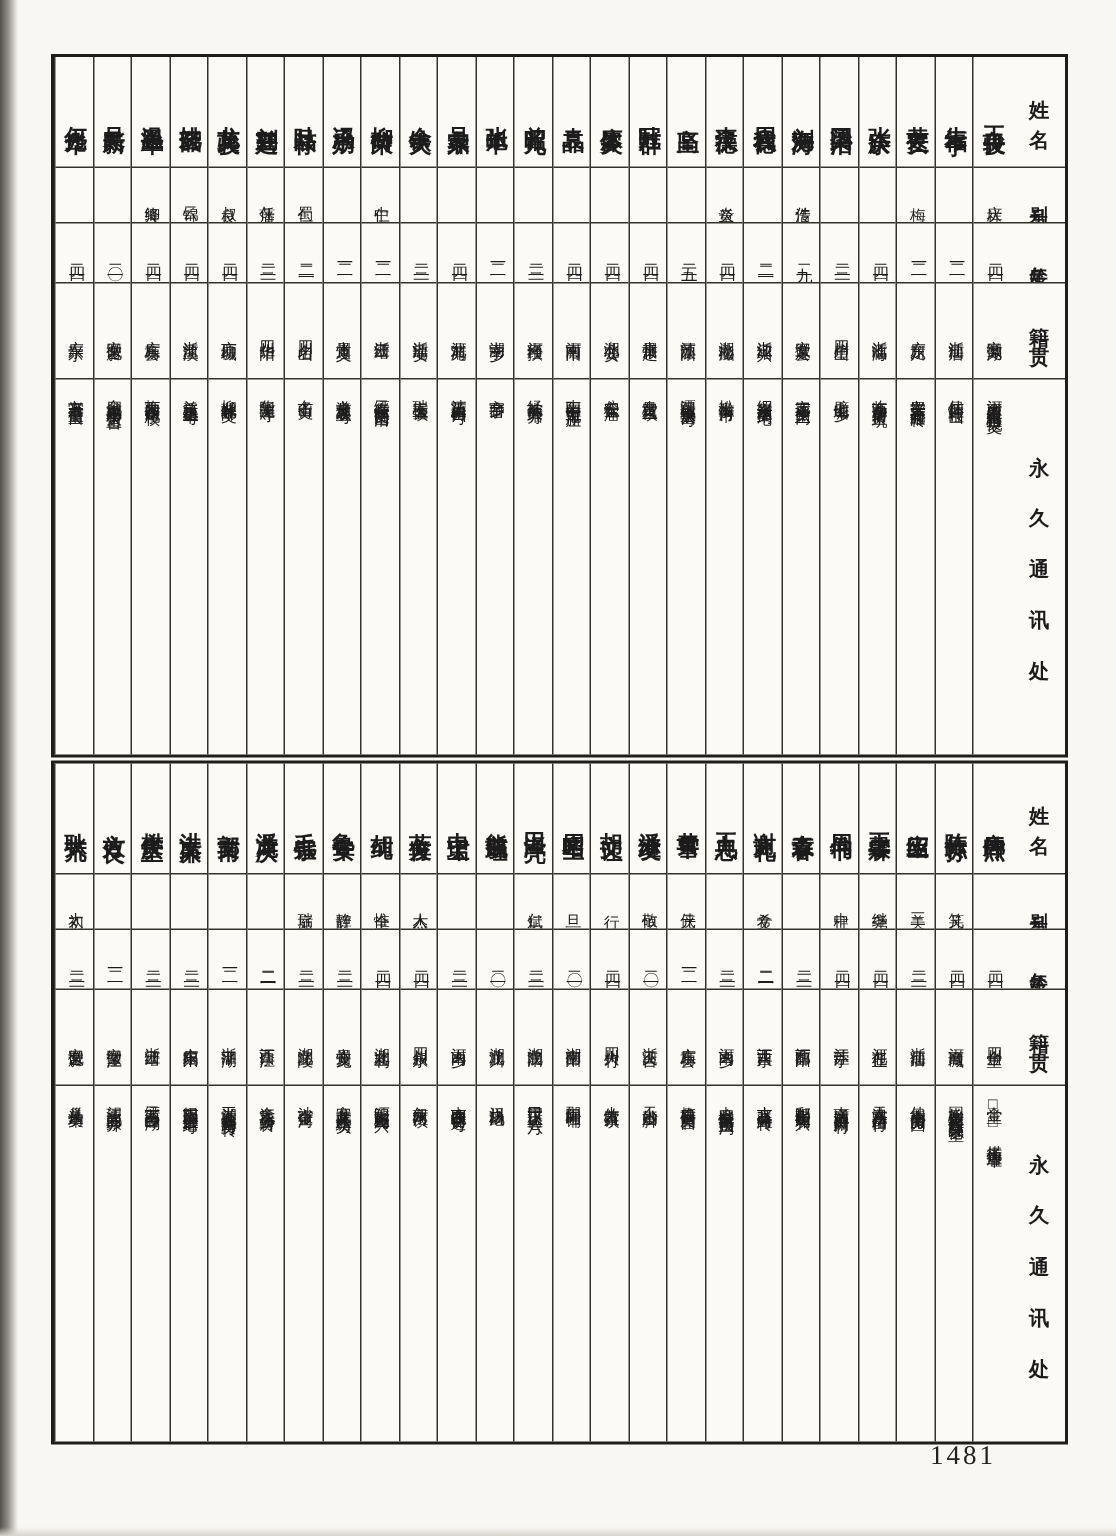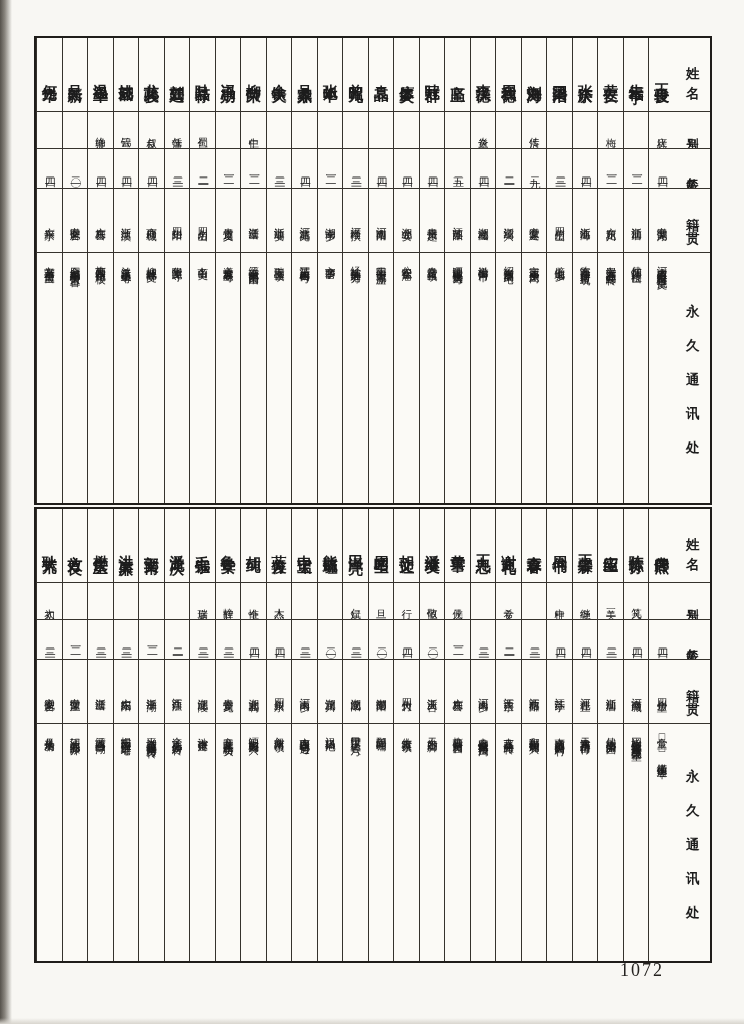--- a/index.html
+++ b/index.html
@@ -423,15 +423,15 @@
   </div>
       <div class="col person">
     <div class="cell r-name">耿大荒</div>
     <div class="cell r-alias">太初</div>
     <div class="cell r-age">二三</div>
     <div class="cell r-native">安徽合肥</div>
     <div class="cell r-addr">巢县油坊集</div>
   </div>
     </div>
 
-  <div class="page-num">1072</div>
+  <div class="page-num">1481</div>
   <div class="edge-bottom"></div>
 </div>
 
 </body></html>

